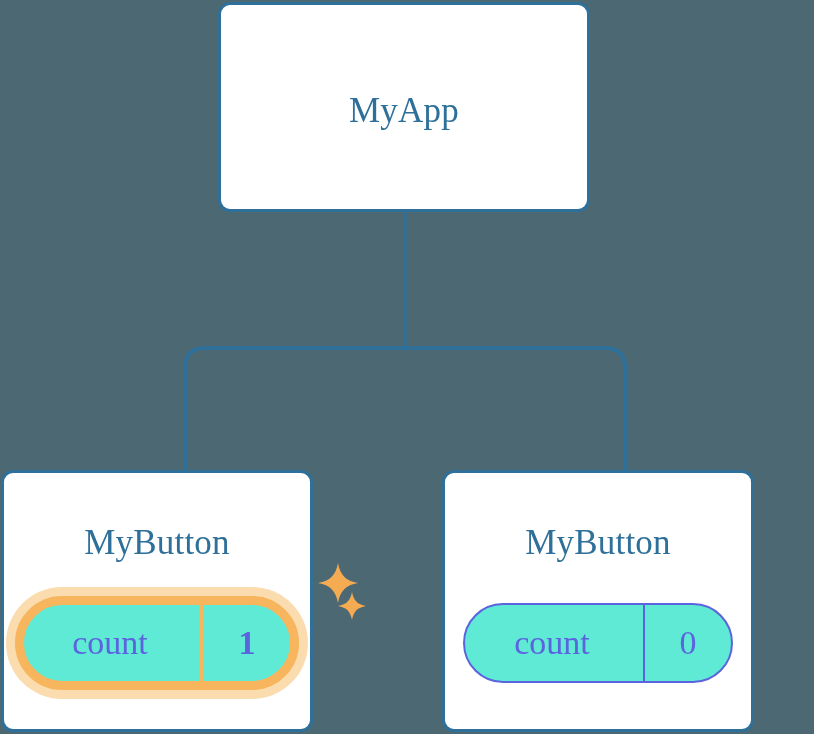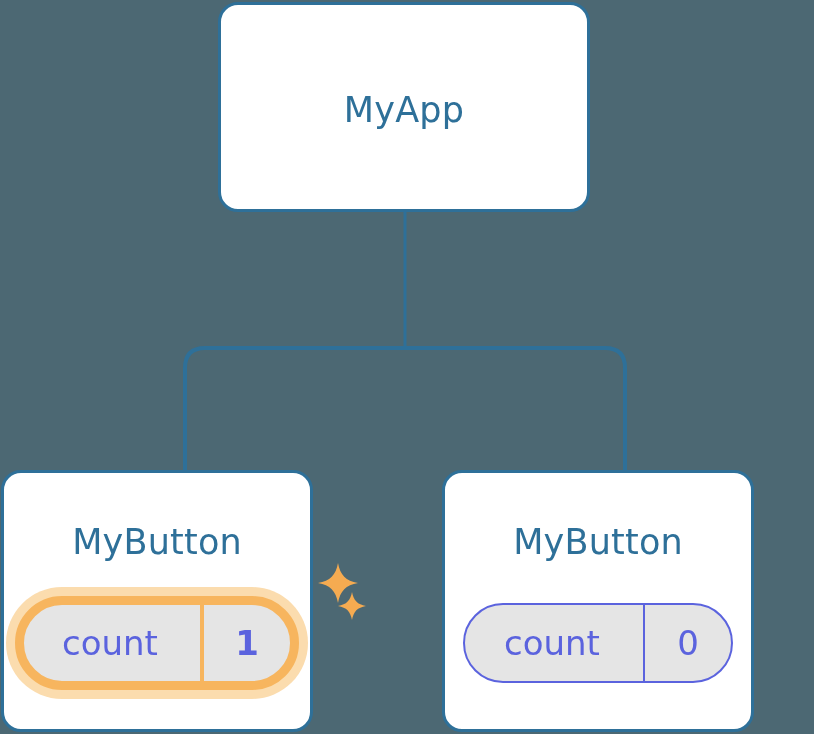--- a/index.html
+++ b/index.html
@@ -29,23 +29,24 @@
     height: 734px;
     z-index: 1;
     pointer-events: none;
   }
 
   
   .node {
     position: absolute;
     background: #ffffff;
     border: 3px solid #2e7099;
-    border-radius: 20px;
+    border-radius: 12px;
     box-sizing: border-box;
     z-index: 2;
+    font-family: Liberation Serif, serif;
   }
   .node-title {
     text-align: center;
     color: #2e7099;
     font-size: 35px;
     font-weight: 400;
     letter-spacing: 0.2px;
     line-height: 1;
     white-space: nowrap;
   }
@@ -87,21 +88,21 @@
     top: 115px;
     height: 110px;
   }
   .pill {
     position: absolute;
     left: 50%;
     top: 50%;
     transform: translate(-50%, -50%);
     display: flex;
     align-items: stretch;
-    background: #e5e5e5;
+    background: #5eead4;
     box-sizing: border-box;
     height: 80px;
     border-radius: 999px;
     overflow: hidden;
   }
   .pill-key, .pill-val {
     display: flex;
     align-items: center;
     justify-content: center;
     color: #5b63de;

